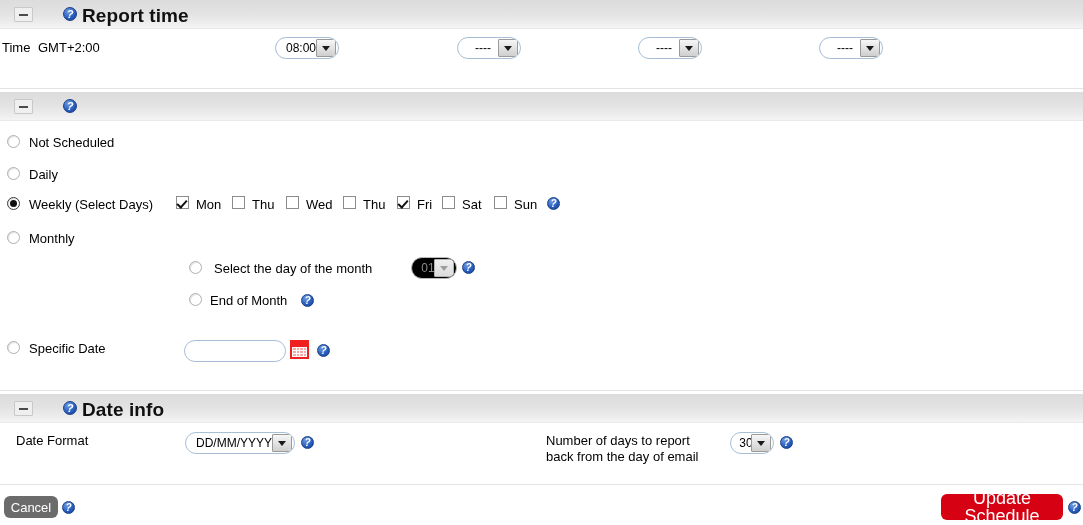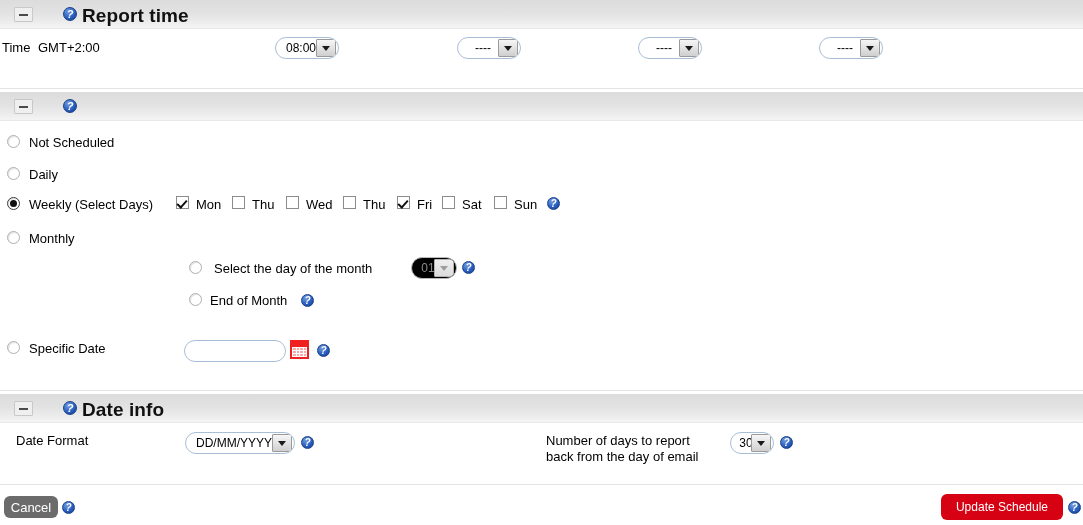--- a/index.html
+++ b/index.html
@@ -268,21 +268,21 @@
   }
   .btn-cancel {
     background: #6b6b6b;
     width: 54px;
     height: 22px;
   }
   .btn-update {
     background: #d60112;
     width: 122px;
     height: 26px;
-    font-size: 12px;
+    font-size: 18px;
   }
 
   .divider {
     position: absolute;
     left: 0;
     width: 1083px;
     height: 1px;
     background: #e4e4e4;
   }
 </style>

